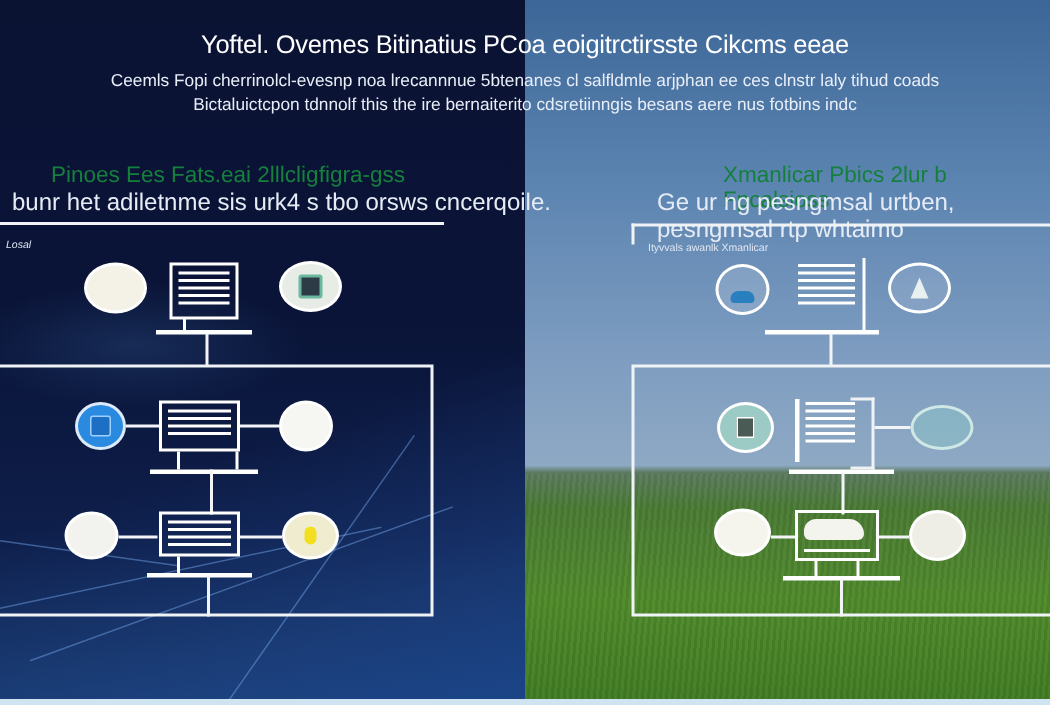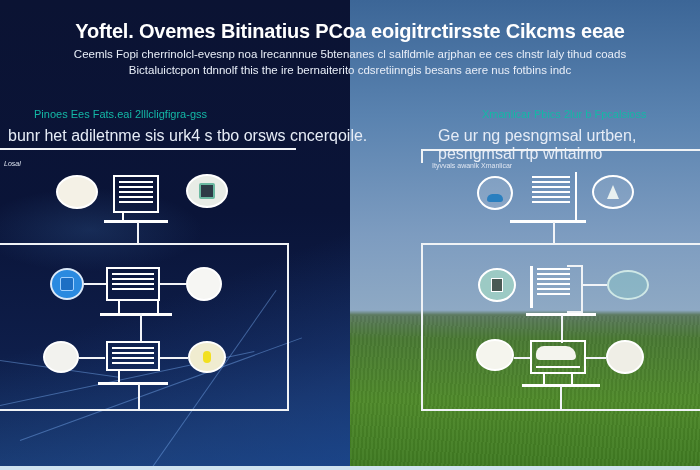--- a/index.html
+++ b/index.html
@@ -12,25 +12,25 @@
       linear-gradient(180deg, #0b1333 0%, #0a1438 45%, #0e1e4a 75%, #163466 100%);
   }
   .right-half { left:350px; width:350px;
     background:
       linear-gradient(180deg, #3c6697 0%, #5a83b0 25%, #7d9cc0 50%, #8ea9c4 66%, #5c7a60 67%, #4a7a34 72%, #4f8a2a 85%, #3f7a22 100%);
   }
   .streak { position:absolute; height:1px; background:rgba(120,170,240,0.45); transform-origin:left center; }
   .grass { position:absolute; left:0; right:0; top:316px; bottom:0;
     background: repeating-linear-gradient(95deg, rgba(255,255,255,0.03) 0 2px, rgba(0,0,0,0.05) 2px 4px);
   }
-  .title { position:absolute; left:0; width:700px; top:20px; text-align:center; color:#fff; font-weight:bold; font-size:20px; letter-spacing:-0.2px; }
+  .title { position:absolute; left:0; width:700px; top:20px; text-align:center; color:#fff; font-weight:normal; font-size:17px; letter-spacing:-0.2px; }
   .subtitle { position:absolute; left:0; width:700px; text-align:center; color:#e8eef8; font-size:11.5px; }
   .sub1 { top:48px; }
   .sub2 { top:64px; }
-  .section-heading { position:absolute; color:#14b8a6; font-size:11px; }
+  .section-heading { position:absolute; color:#15803d; font-size:15px; }
   .section-desc { position:absolute; color:#e6ecf6; font-size:16px; }
   .tiny-label { position:absolute; color:#dfe6f2; font-size:7px; font-style:italic; }
   .line { position:absolute; background:#f2f4f8; }
   .node { position:absolute; border-radius:50%; box-sizing:border-box; border:2px solid #fff; display:flex; align-items:center; justify-content:center; }
   .monitor { position:absolute; box-sizing:border-box; border:2.5px solid #fff; }
   .monitor .bars { position:absolute; left:4px; right:4px; top:4px; bottom:4px; }
   .monitor .bar { height:2px; background:#fff; margin-bottom:3px; }
   .stand { position:absolute; height:3px; background:#fff; }
   .leg { position:absolute; width:2px; background:#fff; }
   .frame { position:absolute; border:2px solid #f0f3f6; box-sizing:border-box; }

